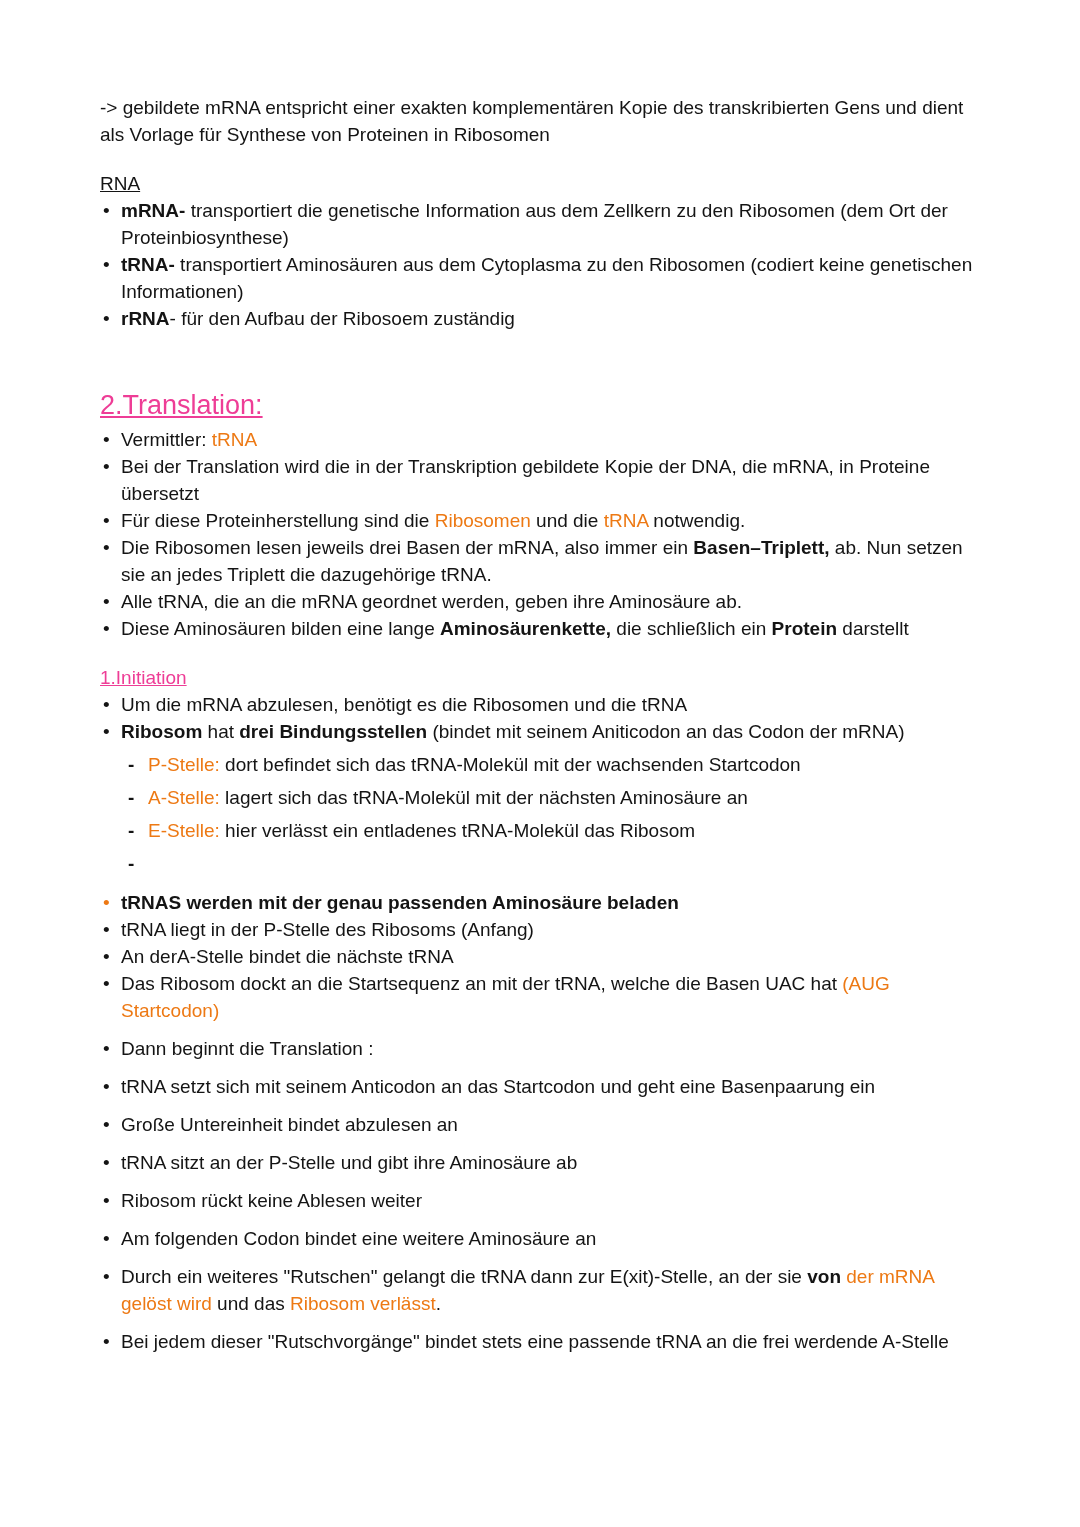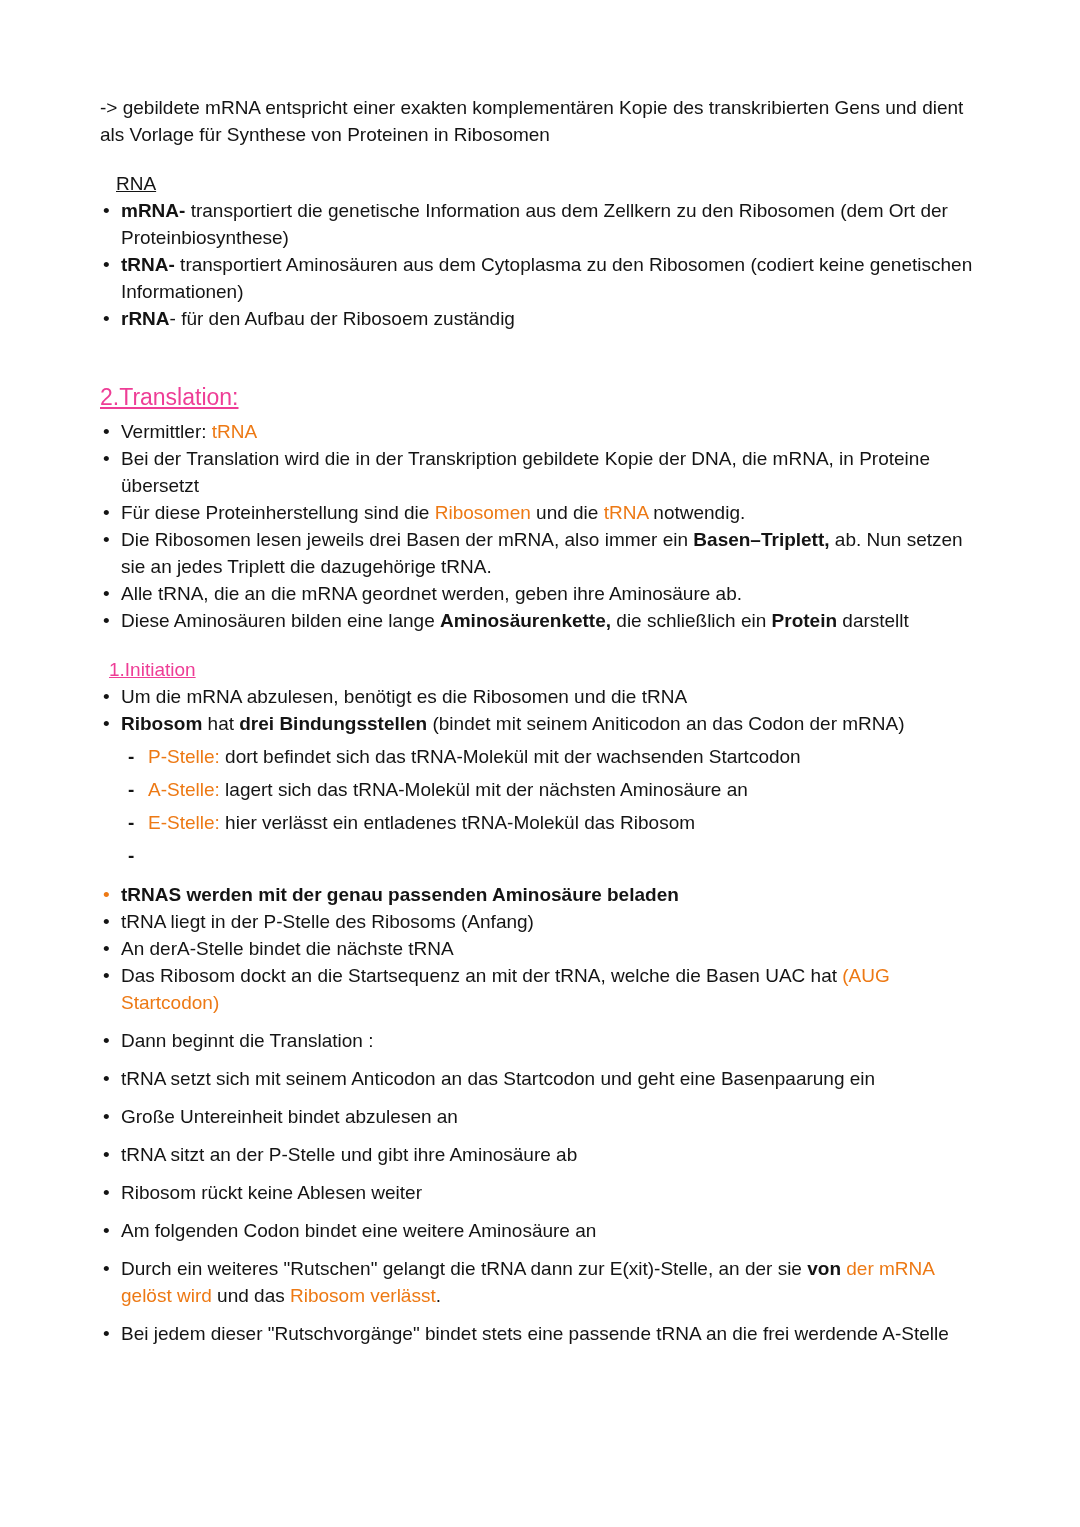--- a/index.html
+++ b/index.html
@@ -12,28 +12,28 @@
   }
   .page {
     width:1080px; height:1527px;
     padding:94px 96px 23px 100px;
   }
   .para, .bullet-item, .dash-item, .heading { font-size:19px; line-height:27px; }
   .seg-n { font-weight:normal; }
   .seg-b { font-weight:bold; }
   .seg-ob { font-weight:normal; color:var(--orange,#ed7914); }
 
-  .heading-black-bold { font-weight:bold; text-decoration:underline;margin-left:16px; }
+  .heading-black-bold { font-weight:bold; text-decoration:underline; }
   .heading-black { text-decoration:underline; }
   .heading-pink-lg {
     color:var(--pink,#ee3d96); font-weight:bold; text-decoration:underline;
-    font-size:23px; line-height:30px; margin-bottom:6px;
+    font-size:27px; line-height:30px; margin-bottom:6px;margin-top:8px;
   }
   .heading-pink {
-    color:var(--pink,#ee3d96); font-weight:bold; text-decoration:underline;margin-left:9px;
+    color:var(--pink,#ee3d96); font-weight:bold; text-decoration:underline;
   }
   .heading-pink.mt { margin-top:9px; margin-bottom:4px; }
 
   .bullet-item { display:flex; align-items:flex-start; }
   .bullet-item > .marker { flex:none; width:21px; padding-left:3px; }
   .bullet-item.marker-dot-orange > .marker { color:var(--orange,#ed7914); }
   .bullet-item > .btext { flex:1 1 auto; }
 
   .dash-item { display:flex; align-items:flex-start; margin-left:28px; margin-top:6px; }
   .dash-item > .marker { flex:none; width:20px; font-weight:bold; }

